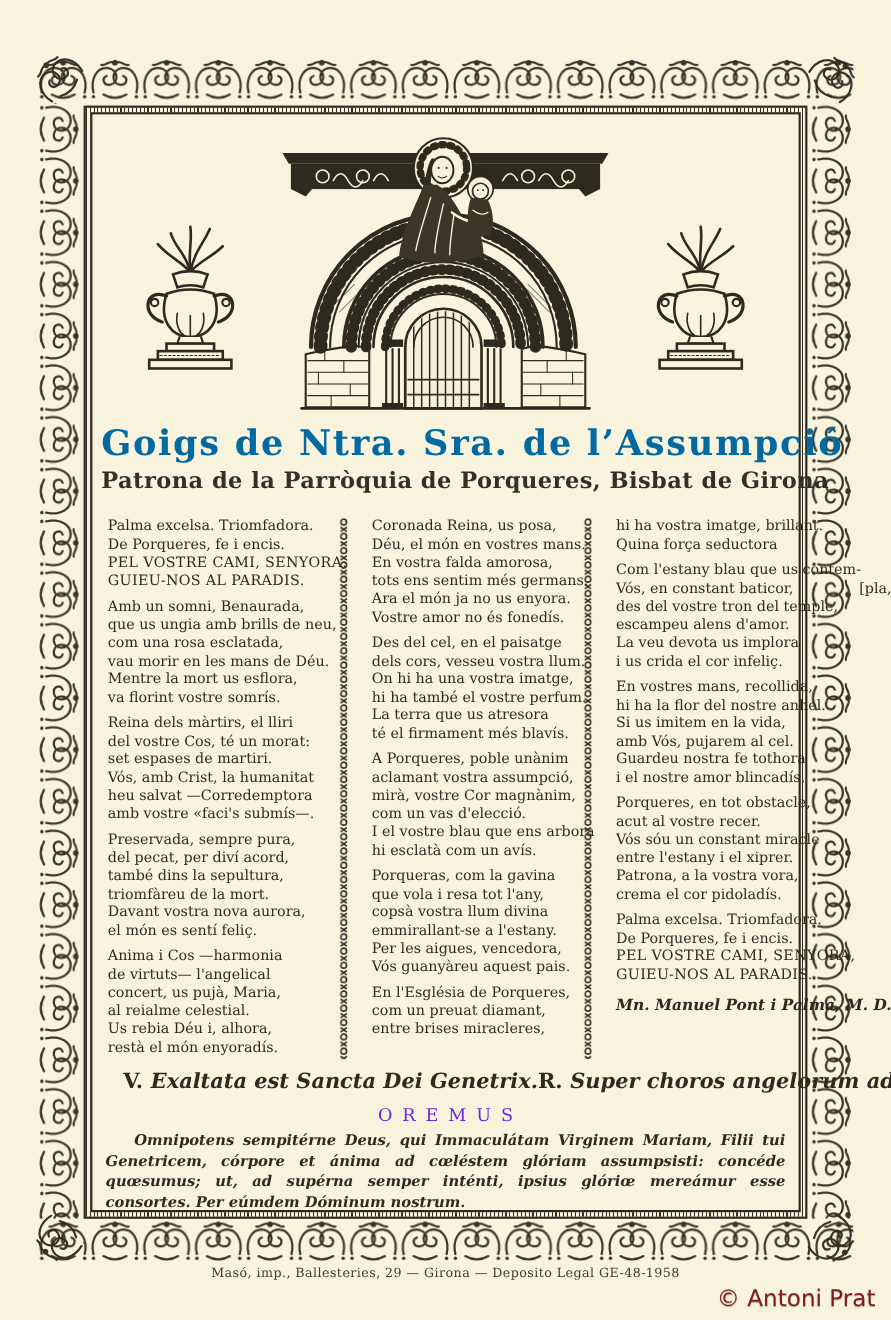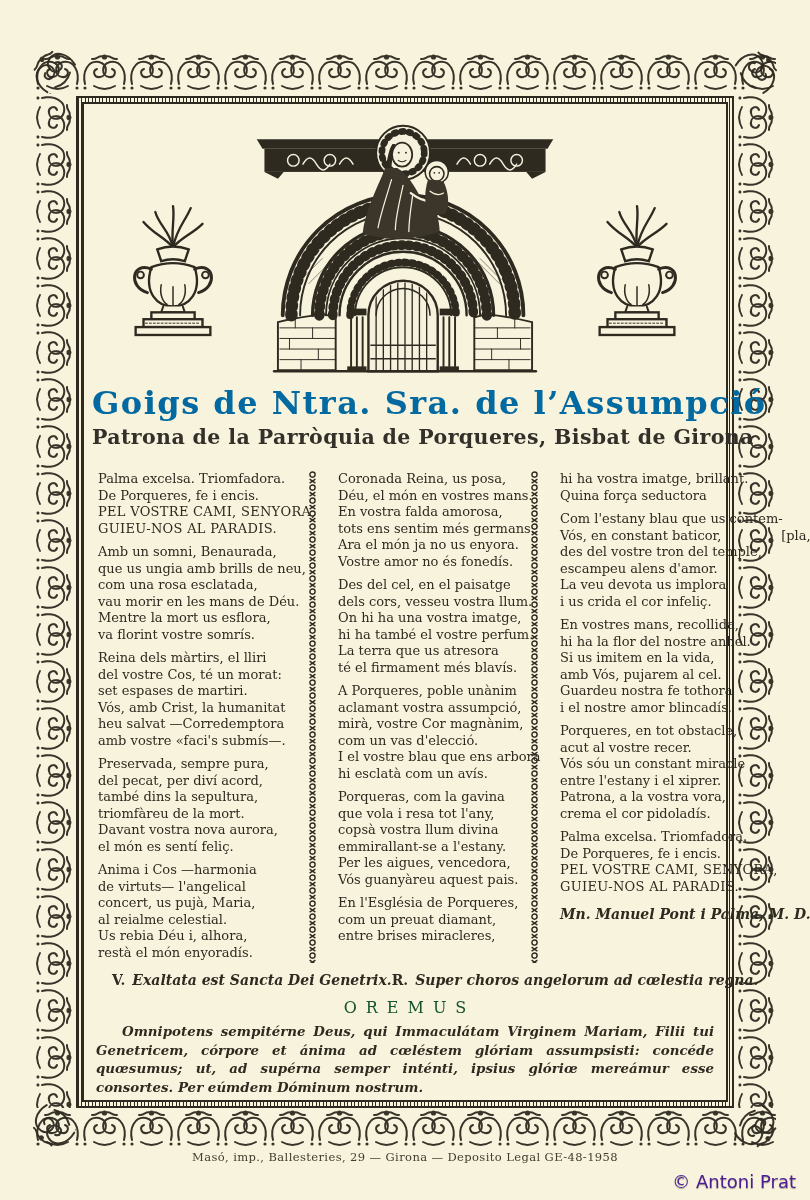--- a/index.html
+++ b/index.html
@@ -41,31 +41,31 @@
   .cols{display:grid;grid-template-columns:188px 12px 170px 12px 1fr;column-gap:20px;margin-top:22px;padding-left:6px}
   .vcol{font-size:13px;line-height:16.5px;font-weight:500}
   .stanza{margin-bottom:7px}
   .vline{white-space:nowrap}
   .vline.split{display:flex;justify-content:space-between}
   .vline.refrain{letter-spacing:.3px}
   .sep{display:flex;justify-content:center;align-items:stretch}
   .sep svg{height:492px;width:11px}
   .signature{margin-top:11px;font-style:italic;font-weight:bold;font-size:14px;text-align:center;white-space:nowrap}
   
-  .versicle{display:flex;justify-content:space-between;margin-top:4px;padding:0 4px 0 20px;font-size:14px;font-weight:bold;white-space:nowrap}
+  .versicle{display:flex;justify-content:space-between;margin-top:4px;padding:0 4px 0 20px;font-size:19px;font-weight:bold;white-space:nowrap}
   .versicle .lbl{font-style:normal;margin-right:7px}
   .versicle .txt{font-style:italic}
-  .oremus{margin-top:10px;text-align:center;font-size:16px;letter-spacing:9px;padding-left:9px;color:#14532d}
+  .oremus{margin-top:10px;text-align:center;font-size:16px;letter-spacing:9px;padding-left:9px;color:#6d28d9}
   .prayer{margin-top:5px;font-size:13.4px;line-height:18.5px;font-style:italic;font-weight:bold;text-align:justify;text-indent:26px;padding:0 4px}
   
   .imprint{position:absolute;left:0;right:0;bottom:36px;text-align:center;font-size:11.5px;letter-spacing:.4px;color:#413c2e}
   .watermark{
     position:absolute;right:14px;bottom:8px;
-    font-family:"DejaVu Sans","Liberation Sans",sans-serif;font-size:18px;
-    color:#4c1d95;text-shadow:0 1px 1px #a79f86,0 0 2px #fffdf0;margin-left:41px;
+    font-family:"DejaVu Sans","Liberation Sans",sans-serif;font-size:21px;
+    color:#7f1d1d;text-shadow:0 1px 1px #a79f86,0 0 2px #fffdf0;margin-left:41px;
   }
 </style>
 </head>
 <body>
 
 <svg width="0" height="0" style="position:absolute" aria-hidden="true">
   <defs>
     <g id="scrollMotif" stroke="#2e2a20" stroke-width="2" fill="none" stroke-linecap="round">
       <path d="M4,34 C1,22 7,10 18,12 C27,14 27,26 19,27 C13,28 11,21 16,19"></path>
       <path d="M43,34 C46,22 40,10 29,12 C20,14 20,26 28,27 C34,28 36,21 31,19"></path>

